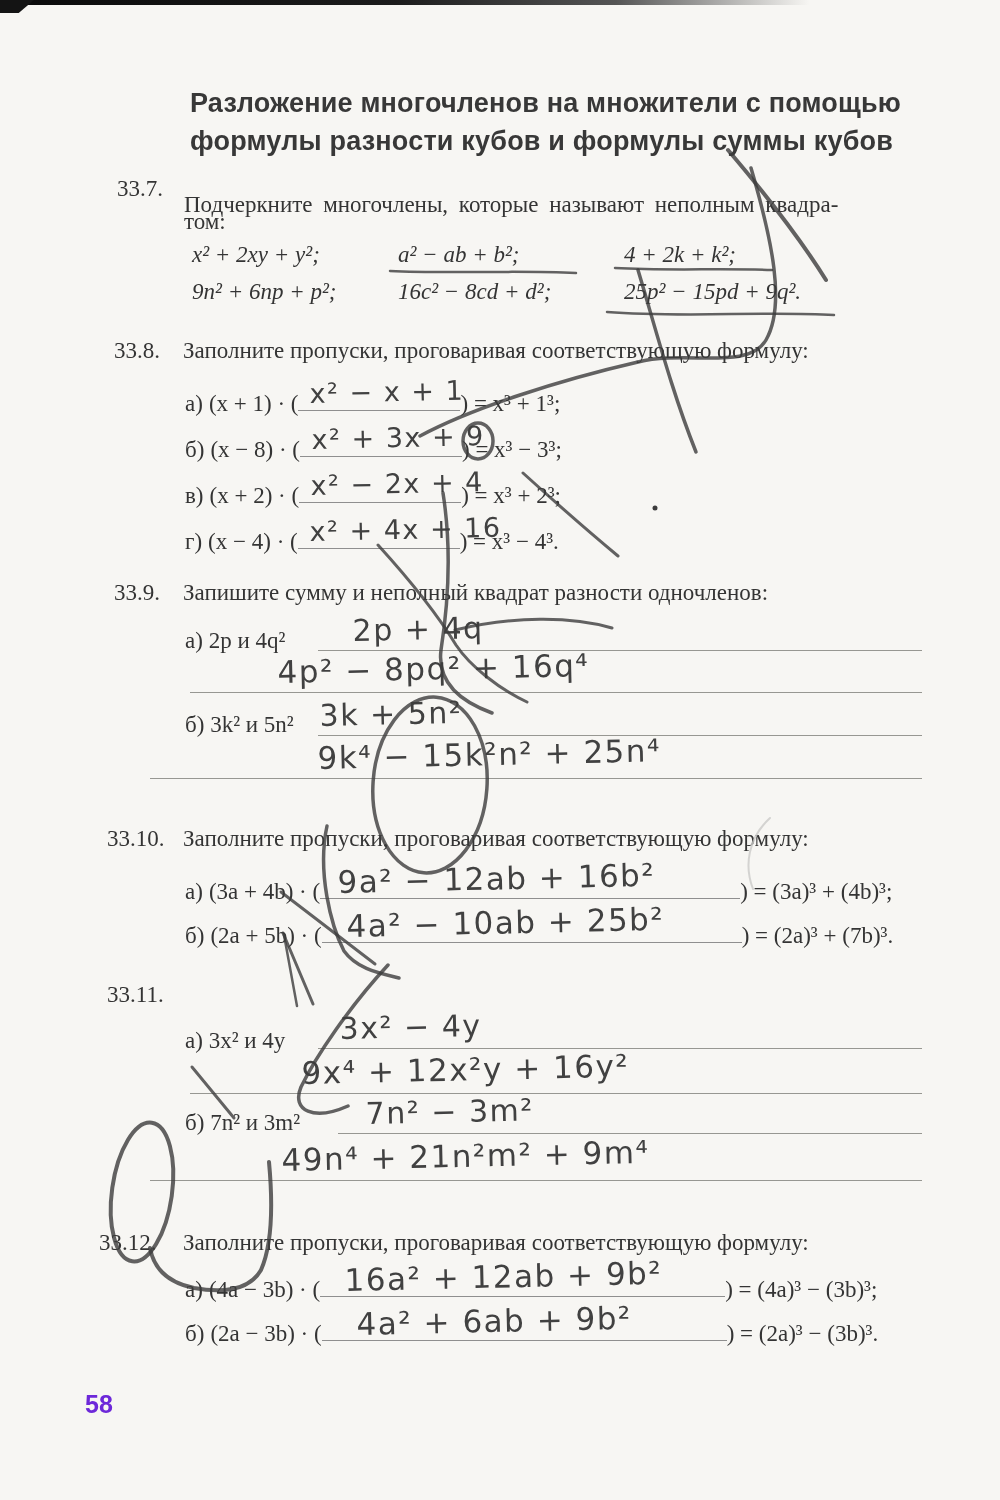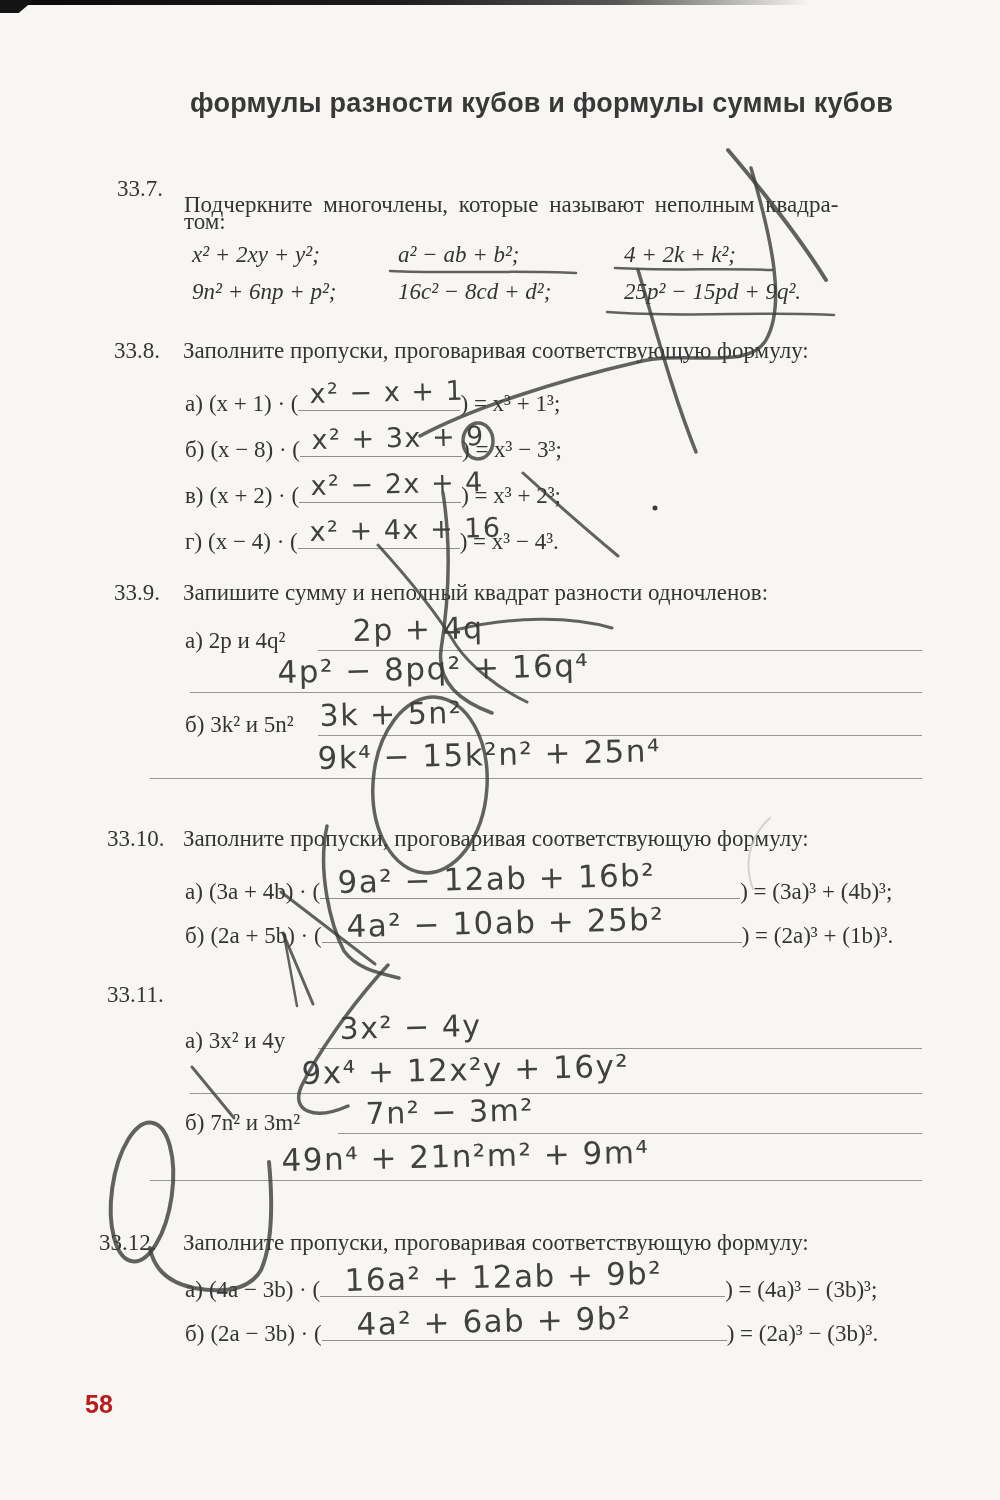--- a/index.html
+++ b/index.html
@@ -35,32 +35,33 @@
     border-bottom:1.5px solid #8f8f8f;vertical-align:baseline;}
   .hw{font-family:"DejaVu Sans",sans-serif;color:#414141;letter-spacing:1.5px;
     white-space:nowrap;transform:rotate(-1.3deg);transform-origin:left bottom;}
   .blank .hw{position:absolute;bottom:1px;left:12px;font-size:27px;}
   .blank.wide .hw{font-size:31px;bottom:-2px;}
   
   .rule{position:absolute;height:28px;border-bottom:1.5px solid #979792;}
   .rule .hw{position:absolute;bottom:2px;font-size:30px;}
   .given-row{position:absolute;font-size:23px;white-space:nowrap;text-align:center;}
   .pagenum{position:absolute;left:85px;top:1390px;
-    font-family:"Liberation Sans",sans-serif;font-weight:bold;font-size:25px;color:#b91c1c;}
+    font-family:"Liberation Sans",sans-serif;font-weight:bold;font-size:25px;color:#6d28d9;}
   .pen-overlay{position:absolute;left:0;top:0;width:1000px;height:1500px;pointer-events:none;}
 </style>
 </head>
 <body>
 
 <div class="page">
 
   <div class="scan-band"></div>
   <div class="scan-corner"></div>
 
   <div class="title">
+    <div>Разложение многочленов на множители с помощью</div>
     <div>формулы разности кубов и формулы суммы кубов</div>
   </div>
 
   <div class="num" style="left:117px;top:176px">33.7.</div>
   <div class="ptext justify" style="left:184px;top:192px;width:762px">Подчеркните многочлены, которые называют неполным квадра-</div>
   <div class="ptext" style="left:184px;top:209px">том:</div>
 
   <span class="poly" style="left:192px;top:242px">x² + 2xy + y²;</span>
   <span class="poly" style="left:398px;top:242px">a² − ab + b²;</span>
   <span class="poly" style="left:624px;top:242px">4 + 2k + k²;</span>
@@ -139,21 +140,21 @@
         <span class="hw" style="left:18px">9a² − 12ab + 16b²</span>
       </span>
     <span class="math">) = (3a)³ + (4b)³;</span>
   </div>
   <div class="fill-row" style="left:185px;top:912px">
     <span class="lbl">б)</span>
     <span class="math">(2a + 5b) · (</span>
     <span class="blank wide" style="width:420px">
         <span class="hw" style="left:25px">4a² − 10ab + 25b²</span>
       </span>
-    <span class="math">) = (2a)³ + (1b)³.</span>
+    <span class="math">) = (2a)³ + (7b)³.</span>
   </div>
 
   <div class="num" style="left:107px;top:982px">33.11.</div>
 
   <div class="given-row" style="left:185px;top:1028px">
     <span>а)</span>
     <span class="math">3x² и 4y</span>
   </div>
   <div class="rule" style="left:318px;top:1020px;width:604px">
     <span class="hw" style="left:22px">3x² − 4y</span>

